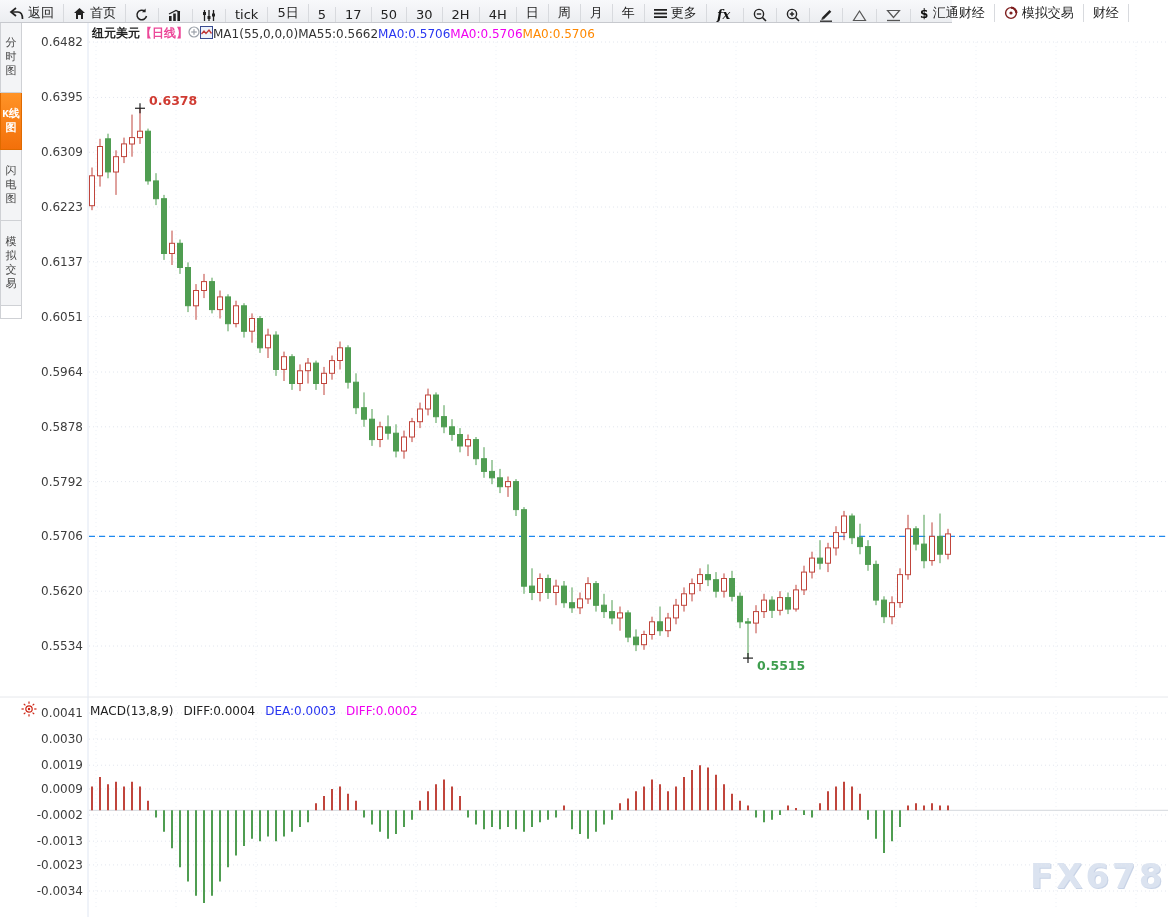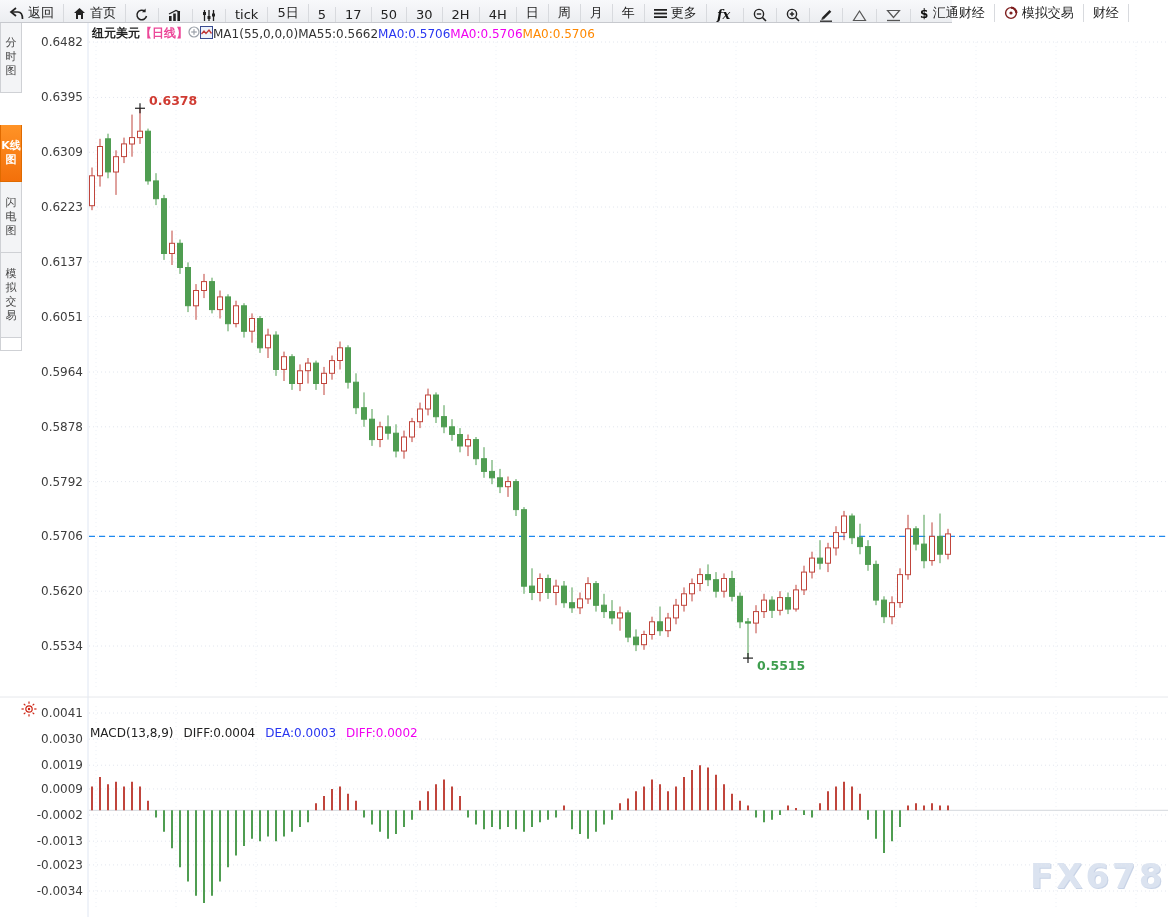--- a/index.html
+++ b/index.html
@@ -17,40 +17,40 @@
   .tb-item{
     display:flex;align-items:center;gap:4px;padding:0 9px;
     border-right:1px solid #d8dade;font-size:13px;color:#222;cursor:default;
   }
   .tb-item .icn{display:flex;align-items:center;}
   
   .sidebar{position:absolute;top:22px;left:0;width:22px;z-index:35;}
   .sb-tab{
     width:20px;border:1px solid #cfd1d5;border-top:none;
     background:#f3f4f6;color:#444;font-size:11px;line-height:14px;
-    text-align:center;padding:14px 0;word-break:break-all;
+    text-align:center;padding:14px 0;word-break:break-all;font-family:Liberation Mono, monospace;
   }
   .sb-tab.active{
     background:linear-gradient(#ff9326,#f3700a);
-    color:#fff;border-color:#df6a00;font-weight:bold;margin-top:32px;
+    color:#fff;border-color:#df6a00;font-weight:bold;
   }
   .sb-empty{width:20px;height:12px;border:1px solid #cfd1d5;border-top:none;background:#fff;}
   
   .chart-header{
     position:absolute;top:25px;left:92px;z-index:20;
     font-size:12px;color:#333;display:flex;align-items:center;gap:0;
   }
   .chart-header .sym{font-weight:bold;color:#222;}
   .period{color:#ec4899;font-weight:bold;}
   .c-blue{color:#2936f0;}
   .c-magenta{color:#f000f0;}
   .c-orange{color:#ff8800;}
   .macd-header{
     position:absolute;top:704px;left:90px;z-index:20;
-    font-size:12px;color:#222;display:flex;align-items:center;gap:10px;margin-top:22px;
+    font-size:12px;color:#222;display:flex;align-items:center;gap:10px;
   }
   .settings-sun{position:absolute;top:701px;left:21px;z-index:20;}
   
   .watermark{
     position:absolute;left:1030px;top:856px;z-index:5;
     font-size:34px;font-weight:bold;letter-spacing:3px;
     color:#dbe3f0;text-shadow:1px 1px 0 #c8d3e6;
   }
   svg#chart{position:absolute;top:0;left:0;z-index:10;}
 </style>

